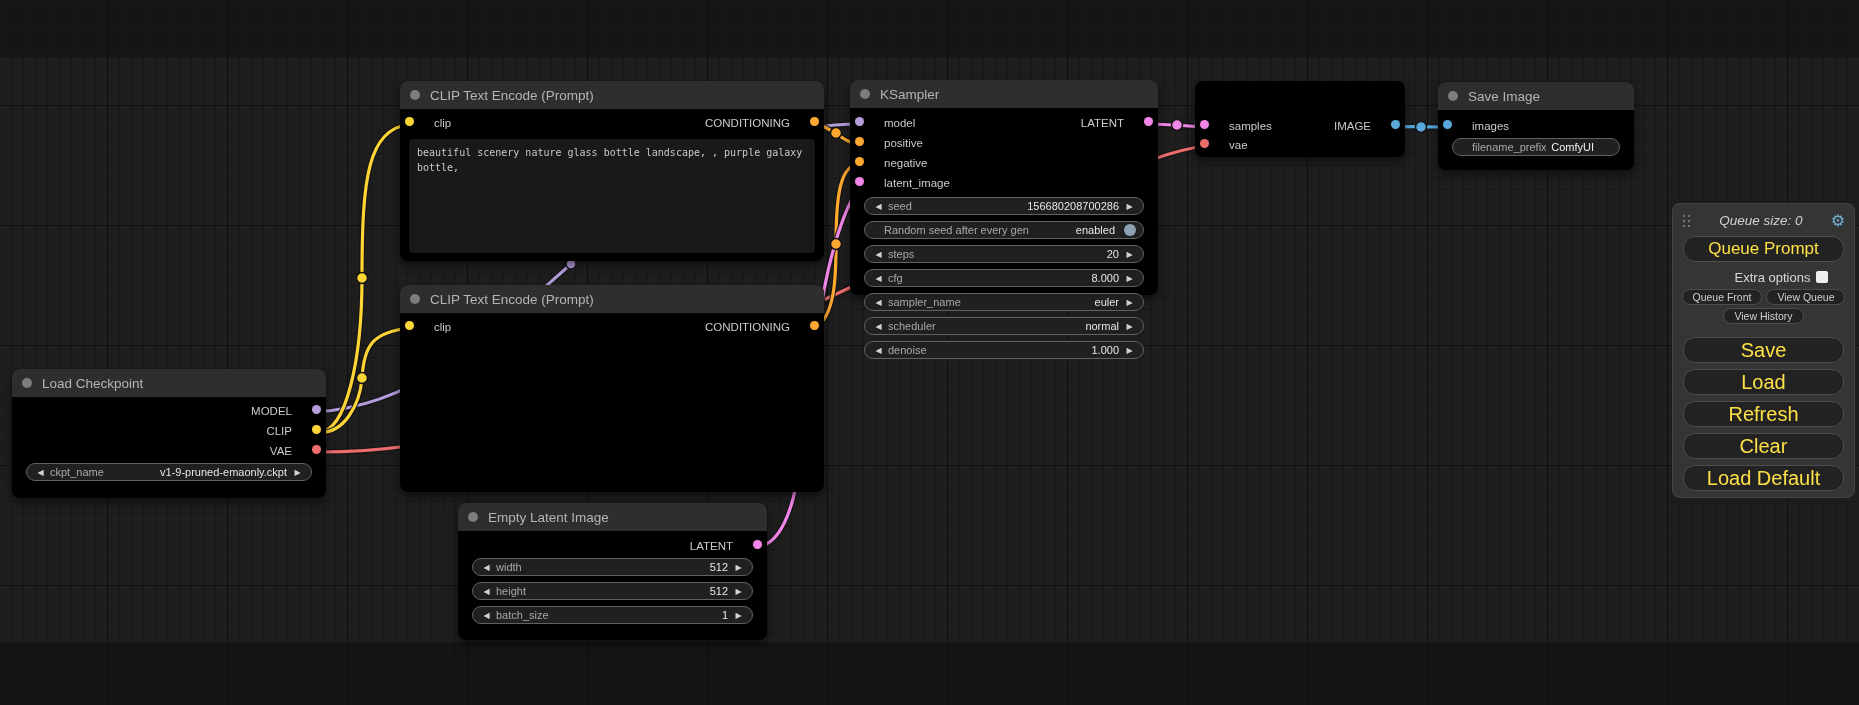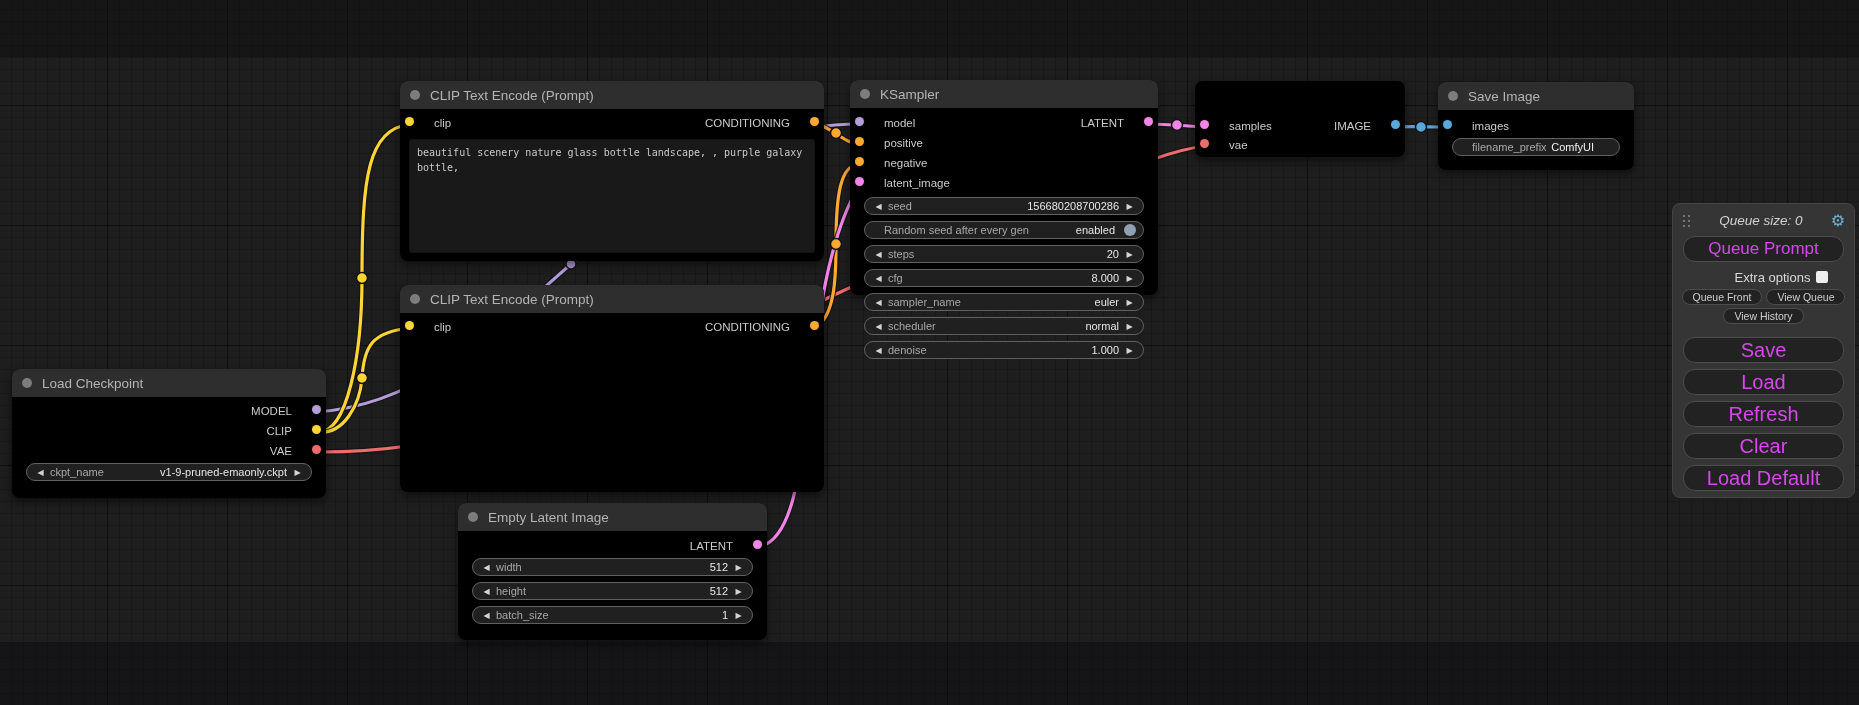--- a/index.html
+++ b/index.html
@@ -58,21 +58,21 @@
   .queue-panel{position:absolute;left:1672px;top:203px;width:183px;height:295px;z-index:3;
     background:#353535;border:1px solid #444;border-radius:8px;box-sizing:border-box;
     display:flex;flex-direction:column;padding:6px 0 0 0;}
   .qheader{display:flex;align-items:center;height:24px;padding:0 9px;}
   .drag-dots{position:relative;width:9px;height:13px;flex:none;}
   .drag-dots::before{content:"";position:absolute;left:1px;top:1px;width:2px;height:2px;
     border-radius:50%;background:#8a8a8a;
     box-shadow:5px 0 #8a8a8a,0 5px #8a8a8a,5px 5px #8a8a8a,0 10px #8a8a8a,5px 10px #8a8a8a;}
   .qsize{flex:1;text-align:center;color:#d2d2d2;font-size:13.5px;font-style:italic;}
   .gear{color:#6FAFD2;font-size:16px;line-height:16px;flex:none;cursor:pointer;}
-  .qbtn{background:#222;border:1px solid #4d4d4d;border-radius:12px;color:#d946ef;
+  .qbtn{background:#222;border:1px solid #4d4d4d;border-radius:12px;color:#fde047;
     font-family:inherit;cursor:pointer;}
   .qbtn.big{margin:0 10px 6px 10px;height:26px;font-size:20px;}
   .qbtn.prompt{margin:4px 10px 7px 10px;height:28px;font-size:17px;}
   .extra-row{display:flex;align-items:center;justify-content:center;gap:6px;height:19px;color:#d8d8d8;font-size:13px;padding-left:36px;}
   .checkbox{width:12px;height:12px;background:#efefef;border-radius:2px;cursor:pointer;}
   .qsmall-row{display:flex;justify-content:center;gap:4px;margin-top:3px;}
   .qbtn.small{height:16px;font-size:10.5px;border-radius:8px;padding:0 10px;color:#cfcfcf;}
   .qhist-row{display:flex;justify-content:center;margin-top:3px;margin-bottom:13px;}
 </style>
 </head>

